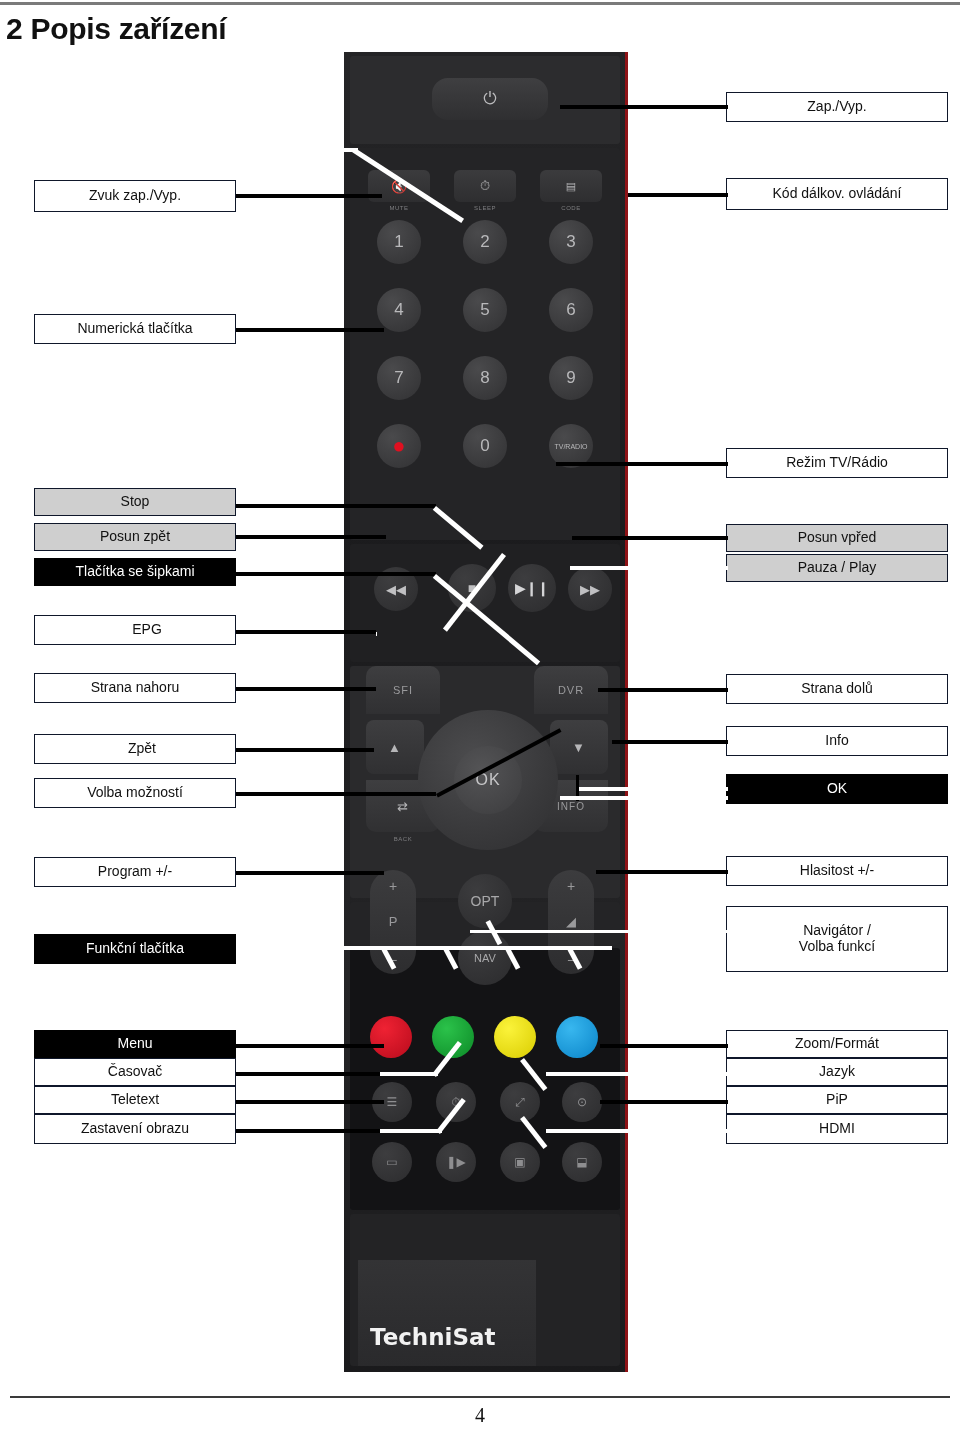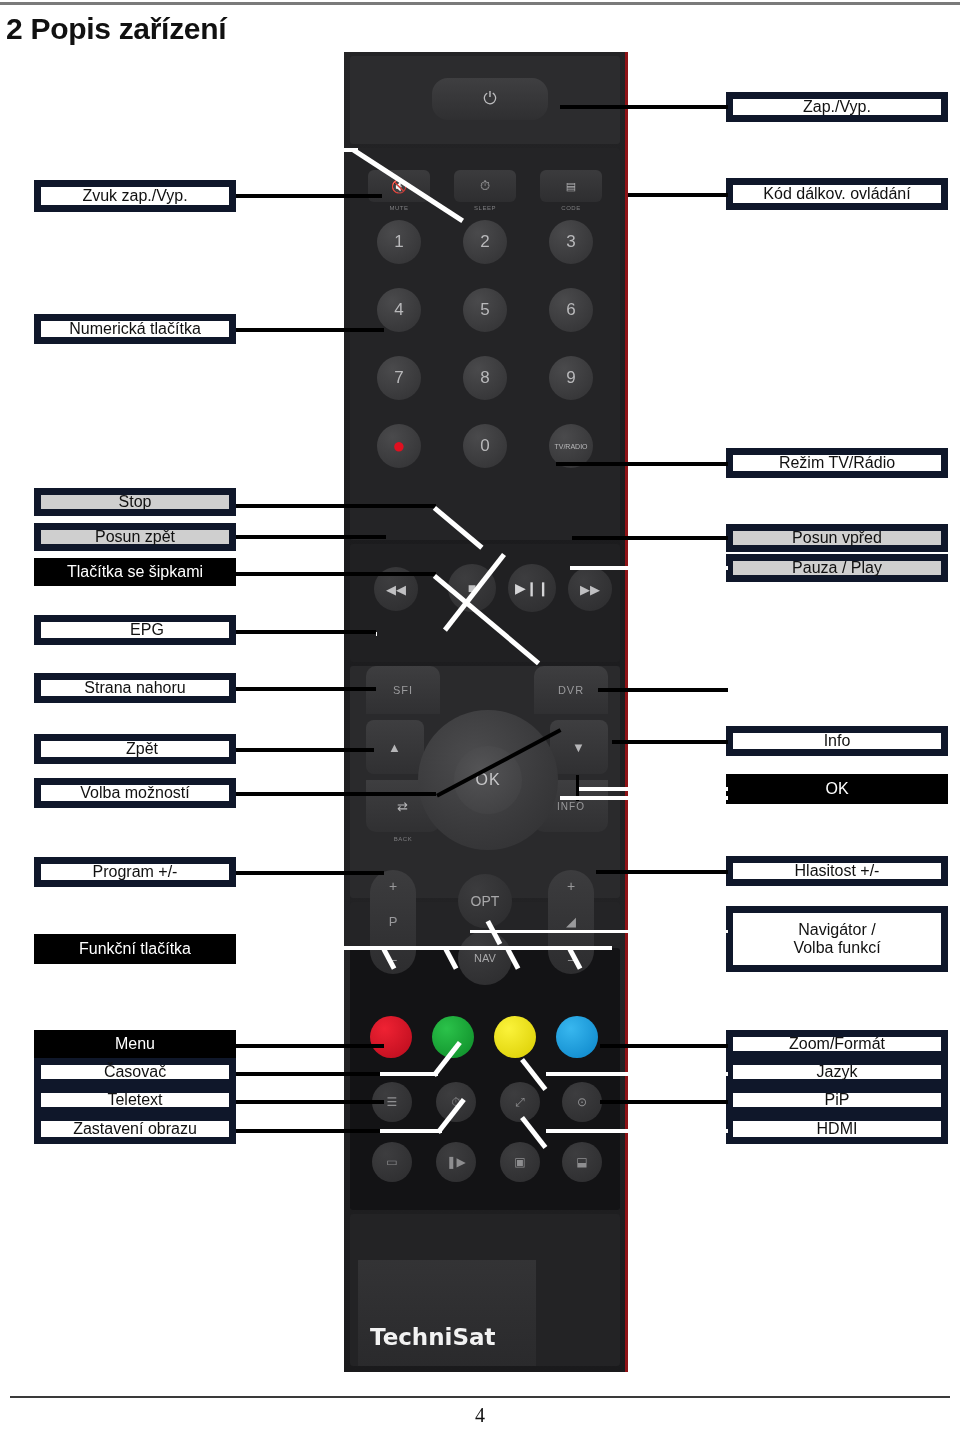--- a/index.html
+++ b/index.html
@@ -111,23 +111,23 @@
   .brand {
     position:absolute; left:26px; top:1272px; width:200px;
     color:#f2f2f2; font-size:23px; font-weight:bold;
     letter-spacing:0px; font-family:"DejaVu Sans", sans-serif;
   }
 
   
   .lbl {
     position:absolute;
     box-sizing:border-box;
-    border:7px solid #0f172a;
+    border:1px solid #0f172a;
     background:#ffffff; color:#111;
-    font-size:16px;
+    font-size:14px;
     display:flex; align-items:center; justify-content:center;
     text-align:center;
     line-height:1.12;
     white-space:nowrap;
   }
   .lbl.gray { background:#cfcfcf; }
   .lbl.black { background:#000000; color:#ffffff; border-color:#000; }
   .lbl.two { white-space:normal; }
 
   
@@ -289,20 +289,21 @@
   <div class="line" style="left:628px;top:193px;width:100px;"></div>
 
   <div class="lbl" style="left:726px;top:448px;width:222px;height:30px;">Režim TV/Rádio</div>
   <div class="line" style="left:556px;top:462px;width:172px;"></div>
 
   <div class="lbl gray" style="left:726px;top:524px;width:222px;height:28px;">Posun vpřed</div>
   <div class="line" style="left:572px;top:536px;width:156px;"></div>
 
   <div class="lbl gray" style="left:726px;top:554px;width:222px;height:28px;">Pauza / Play</div>
 
+  <div class="lbl" style="left:726px;top:674px;width:222px;height:30px;">Strana dolů</div>
   <div class="line" style="left:598px;top:688px;width:130px;"></div>
 
   <div class="lbl" style="left:726px;top:726px;width:222px;height:30px;">Info</div>
   <div class="line" style="left:612px;top:740px;width:116px;"></div>
 
   <div class="lbl black" style="left:726px;top:774px;width:222px;height:30px;">OK</div>
   <div class="line white" style="left:576px;top:787px;width:152px;"></div>
   <div class="vtick" style="left:576px;top:775px;width:3px;height:26px;"></div>
 
   <div class="lbl" style="left:726px;top:856px;width:222px;height:30px;">Hlasitost +/-</div>

